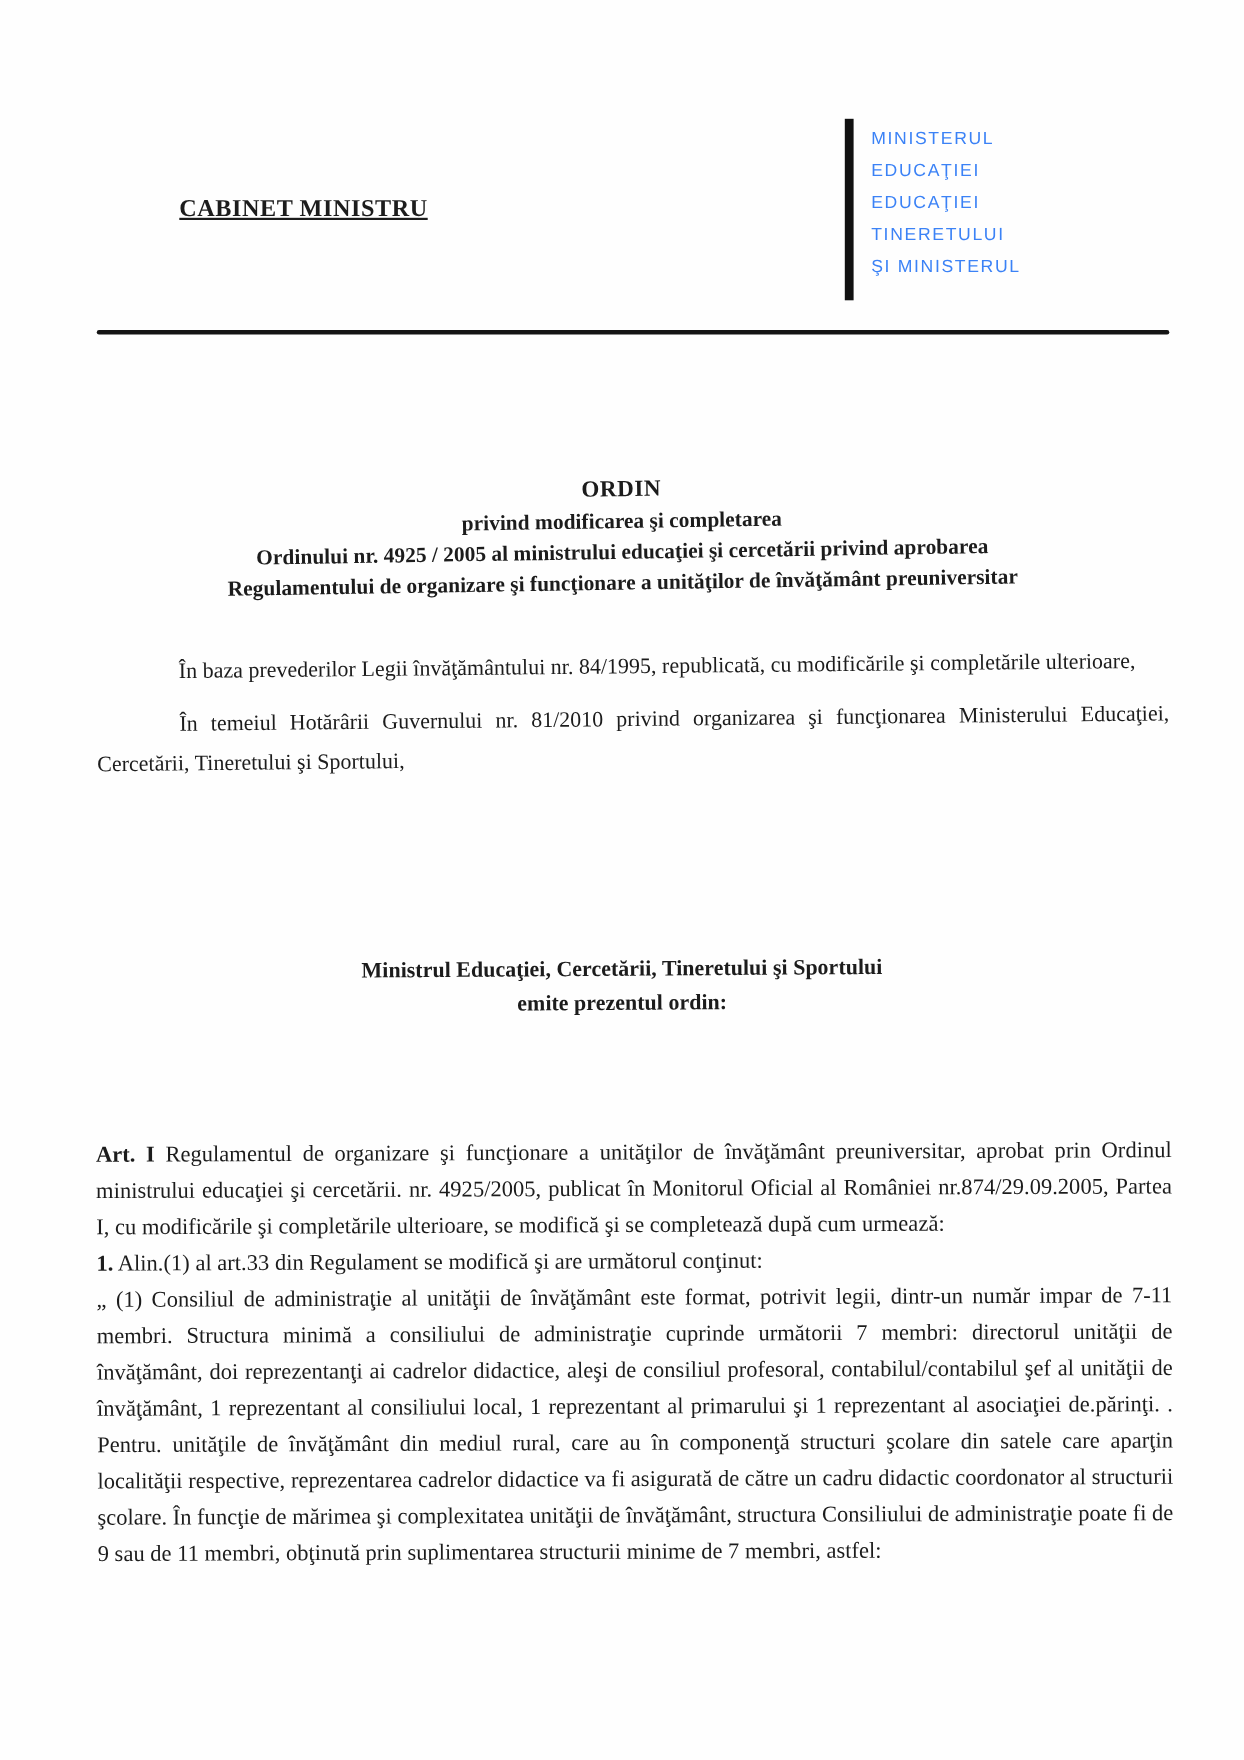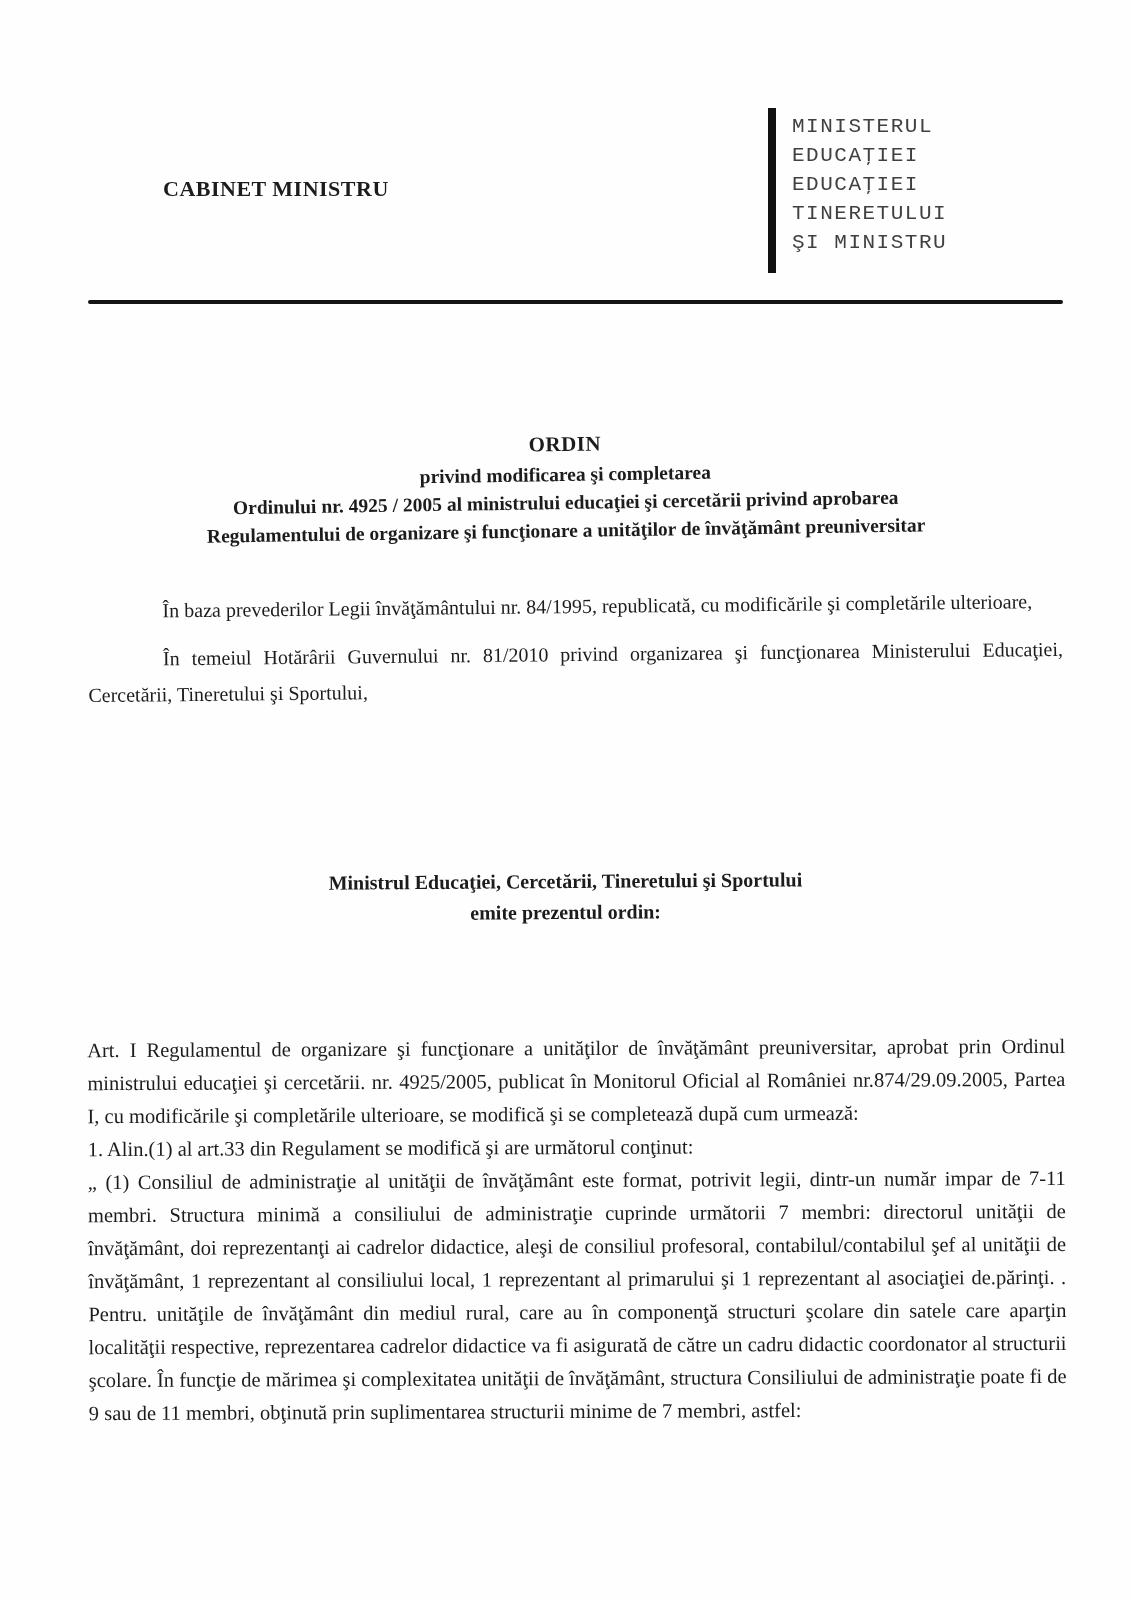--- a/index.html
+++ b/index.html
@@ -9,21 +9,21 @@
     font-family:"Liberation Serif","DejaVu Serif",serif;
     color:#1c1c1c;
     position:relative;
     overflow:hidden;
   }
   .page{position:absolute;inset:0;background:#fefefe;}
 
   
   .cabinet{
     position:absolute;left:163px;top:176px;
-    font-size:22px;font-weight:bold;letter-spacing:.5px;
+    font-size:22px;font-weight:bold;letter-spacing:.5px;text-decoration:underline;
   }
   .letterhead{
     position:absolute;left:768px;top:108px;width:300px;height:165px;
     display:flex;align-items:stretch;
   }
   .logo-wrap{width:118px;position:relative;}
   .coat{
     position:absolute;left:22px;top:8px;width:74px;height:98px;
     background:
       radial-gradient(circle at 50% 18%, #5a5a52 0 12%, transparent 34%),
@@ -44,22 +44,22 @@
   .ribbon span{
     color:#cfcfc5;font-size:8px;letter-spacing:2px;font-weight:bold;
     font-family:"Liberation Sans",sans-serif;
   }
   .vbar{width:8px;background:#111;margin-right:16px;}
   .ministry{
     display:flex;flex-direction:column;justify-content:flex-start;
     padding-top:4px;
   }
   .ministry div{
-    font-size:21px;line-height:29px;letter-spacing:1.5px;
-    color:#404040;font-family:Liberation Mono, monospace;
+    font-size:16px;line-height:29px;letter-spacing:1.5px;
+    color:#3b82f6;font-family:Liberation Sans, sans-serif;
   }
   .rule{
     position:absolute;left:88px;top:300px;width:975px;height:4px;
     background:#141414;border-radius:2px;
   }
 
   
   .title-block{
     position:absolute;left:78px;top:432px;width:975px;
     text-align:center;font-weight:bold;
@@ -85,37 +85,37 @@
     transform:rotate(-0.4deg);
   }
 
   
   .body-block{
     position:absolute;left:88px;top:1032px;width:978px;
     font-size:20.5px;line-height:33px;text-align:justify;
     transform:rotate(-0.25deg);
   }
   .body-block p{margin:0;}
-  .bold{font-weight:normal;}
+  .bold{font-weight:bold;}
 </style>
 </head>
 <body>
 
 <div class="page">
 
   <div class="cabinet">CABINET MINISTRU</div>
 
   <div class="letterhead">
     <div class="vbar"></div>
     <div class="ministry">
       <div>MINISTERUL</div>
       <div>EDUCAŢIEI</div>
       <div>EDUCAŢIEI</div>
       <div>TINERETULUI</div>
-      <div>ŞI MINISTRU</div>
+      <div>ŞI MINISTERUL</div>
     </div>
   </div>
 
   <div class="rule"></div>
 
   <div class="title-block">
     <div class="t1">ORDIN</div>
     <div class="t2">privind modificarea şi completarea</div>
     <div class="t3">Ordinului nr. 4925 / 2005 al ministrului educaţiei şi cercetării privind aprobarea</div>
     <div class="t4">Regulamentului de organizare şi funcţionare a unităţilor de învăţământ preuniversitar</div>

